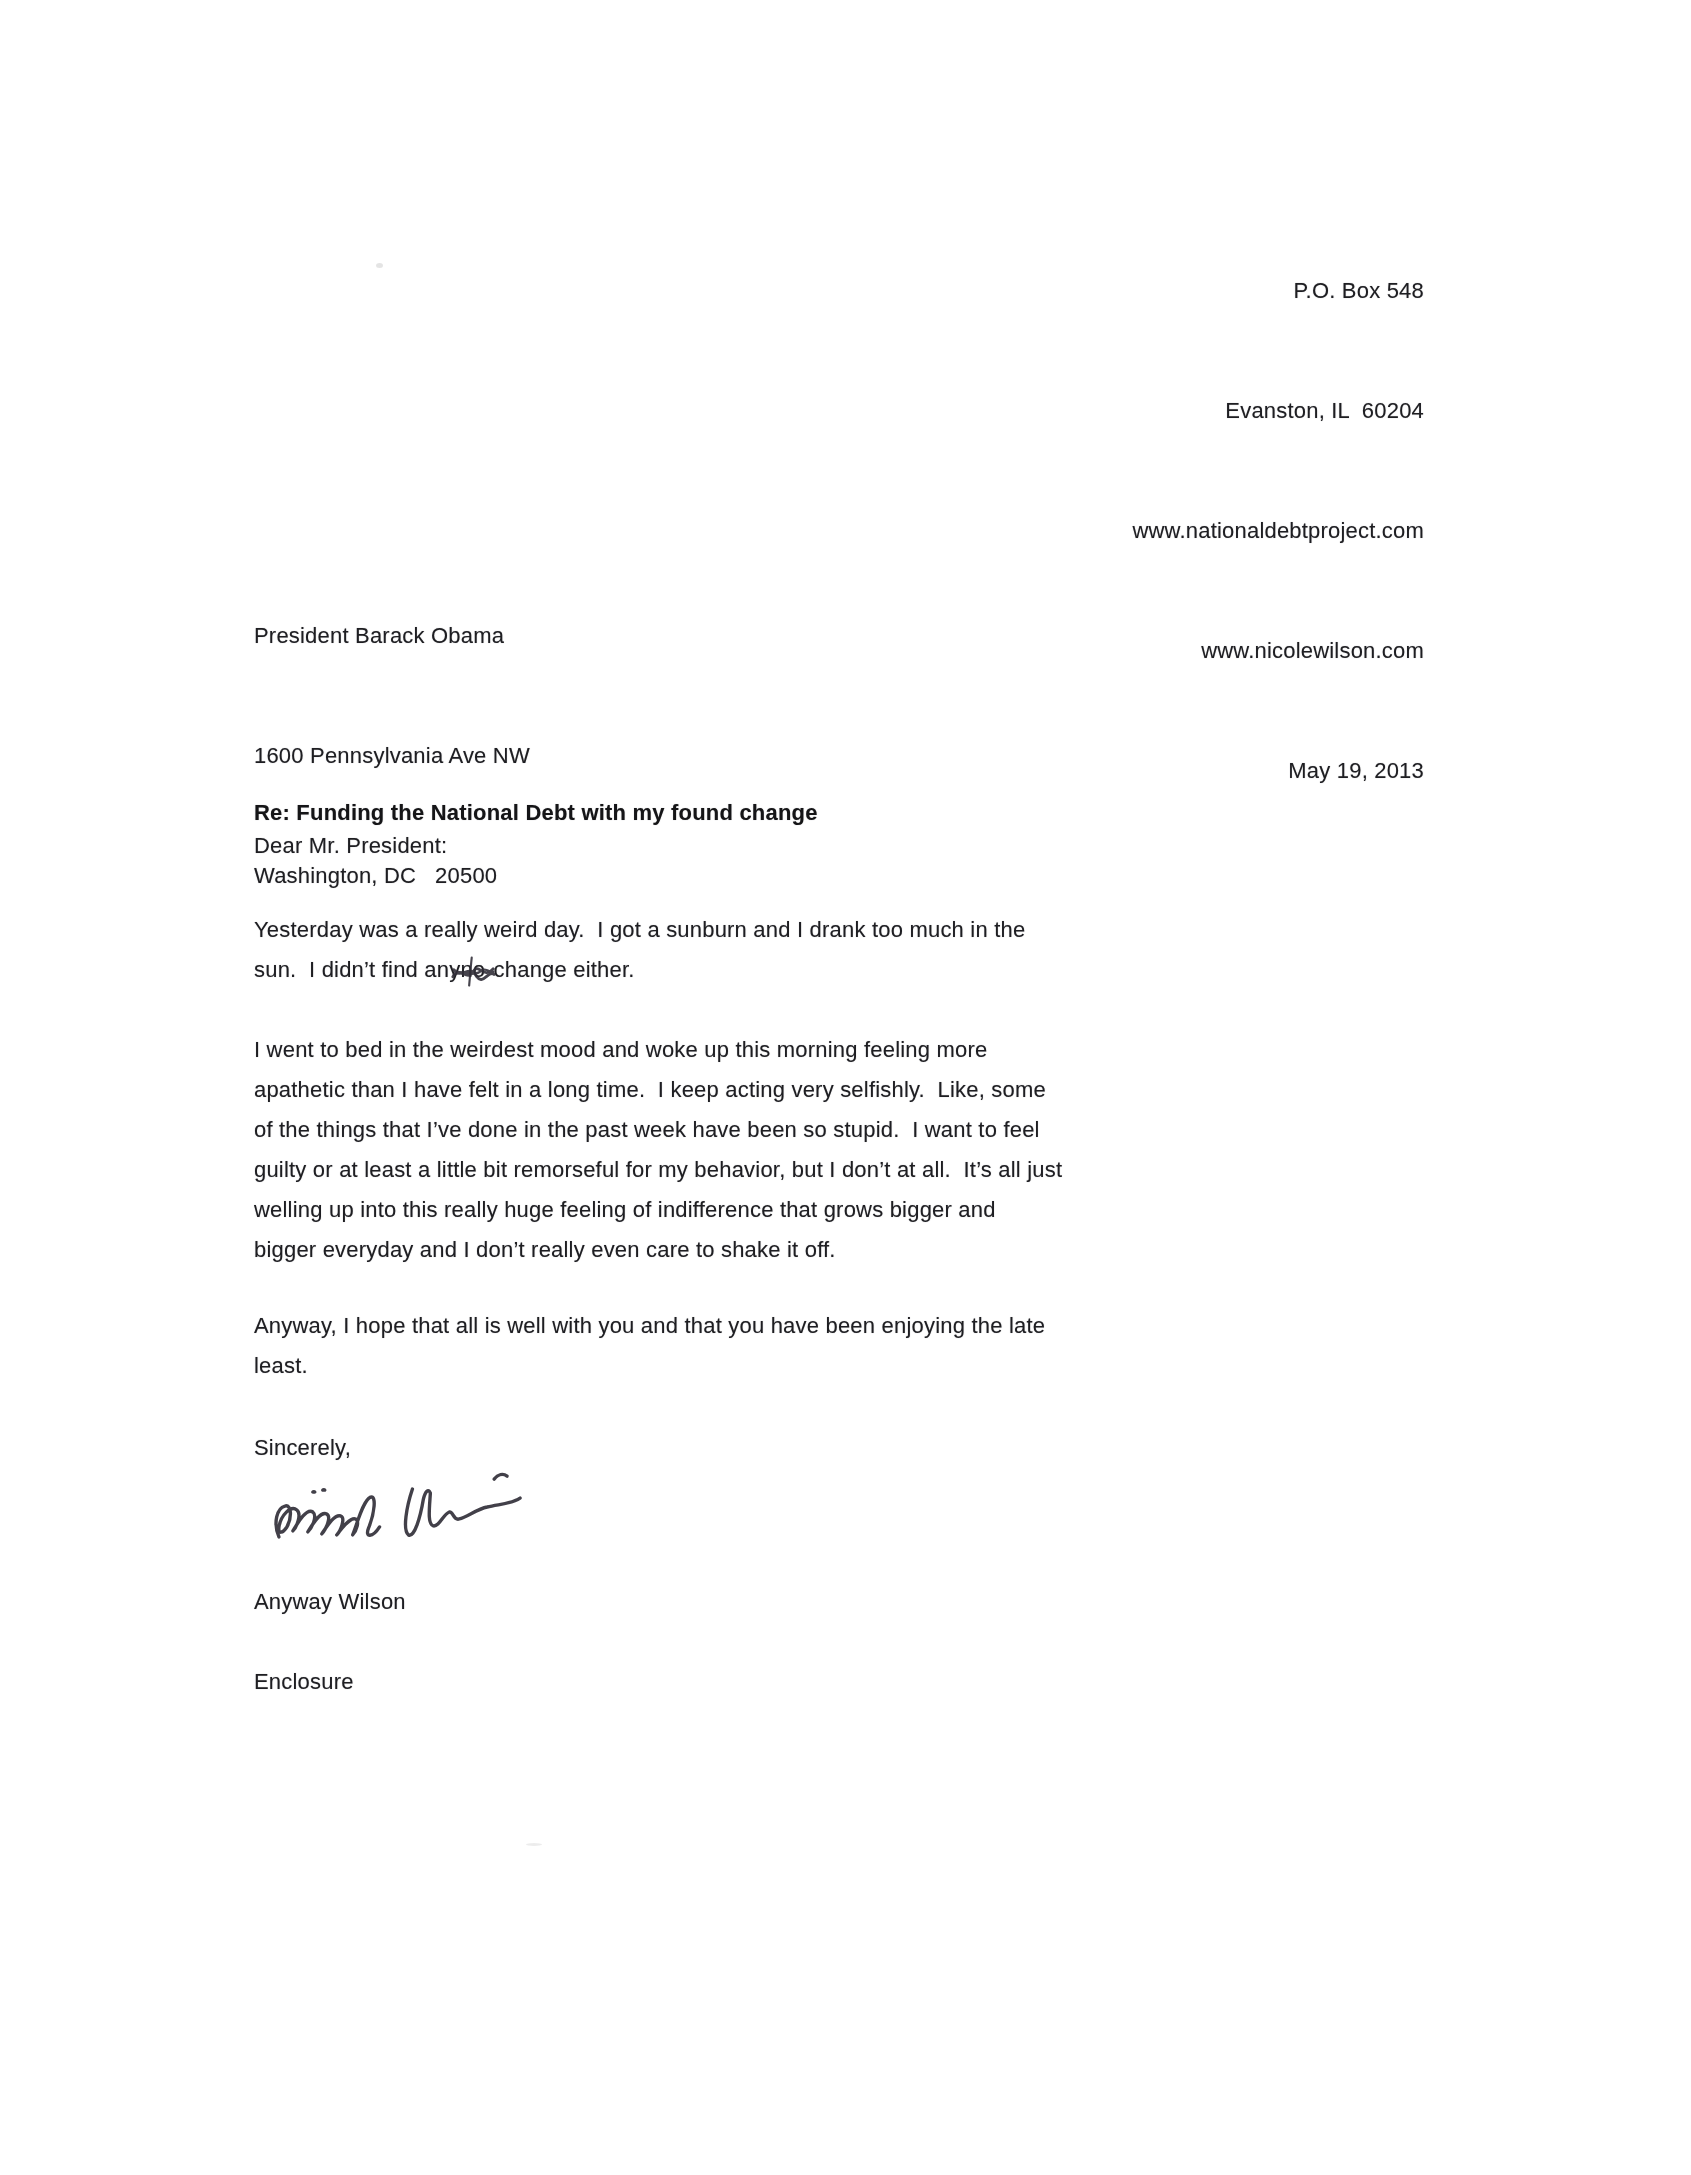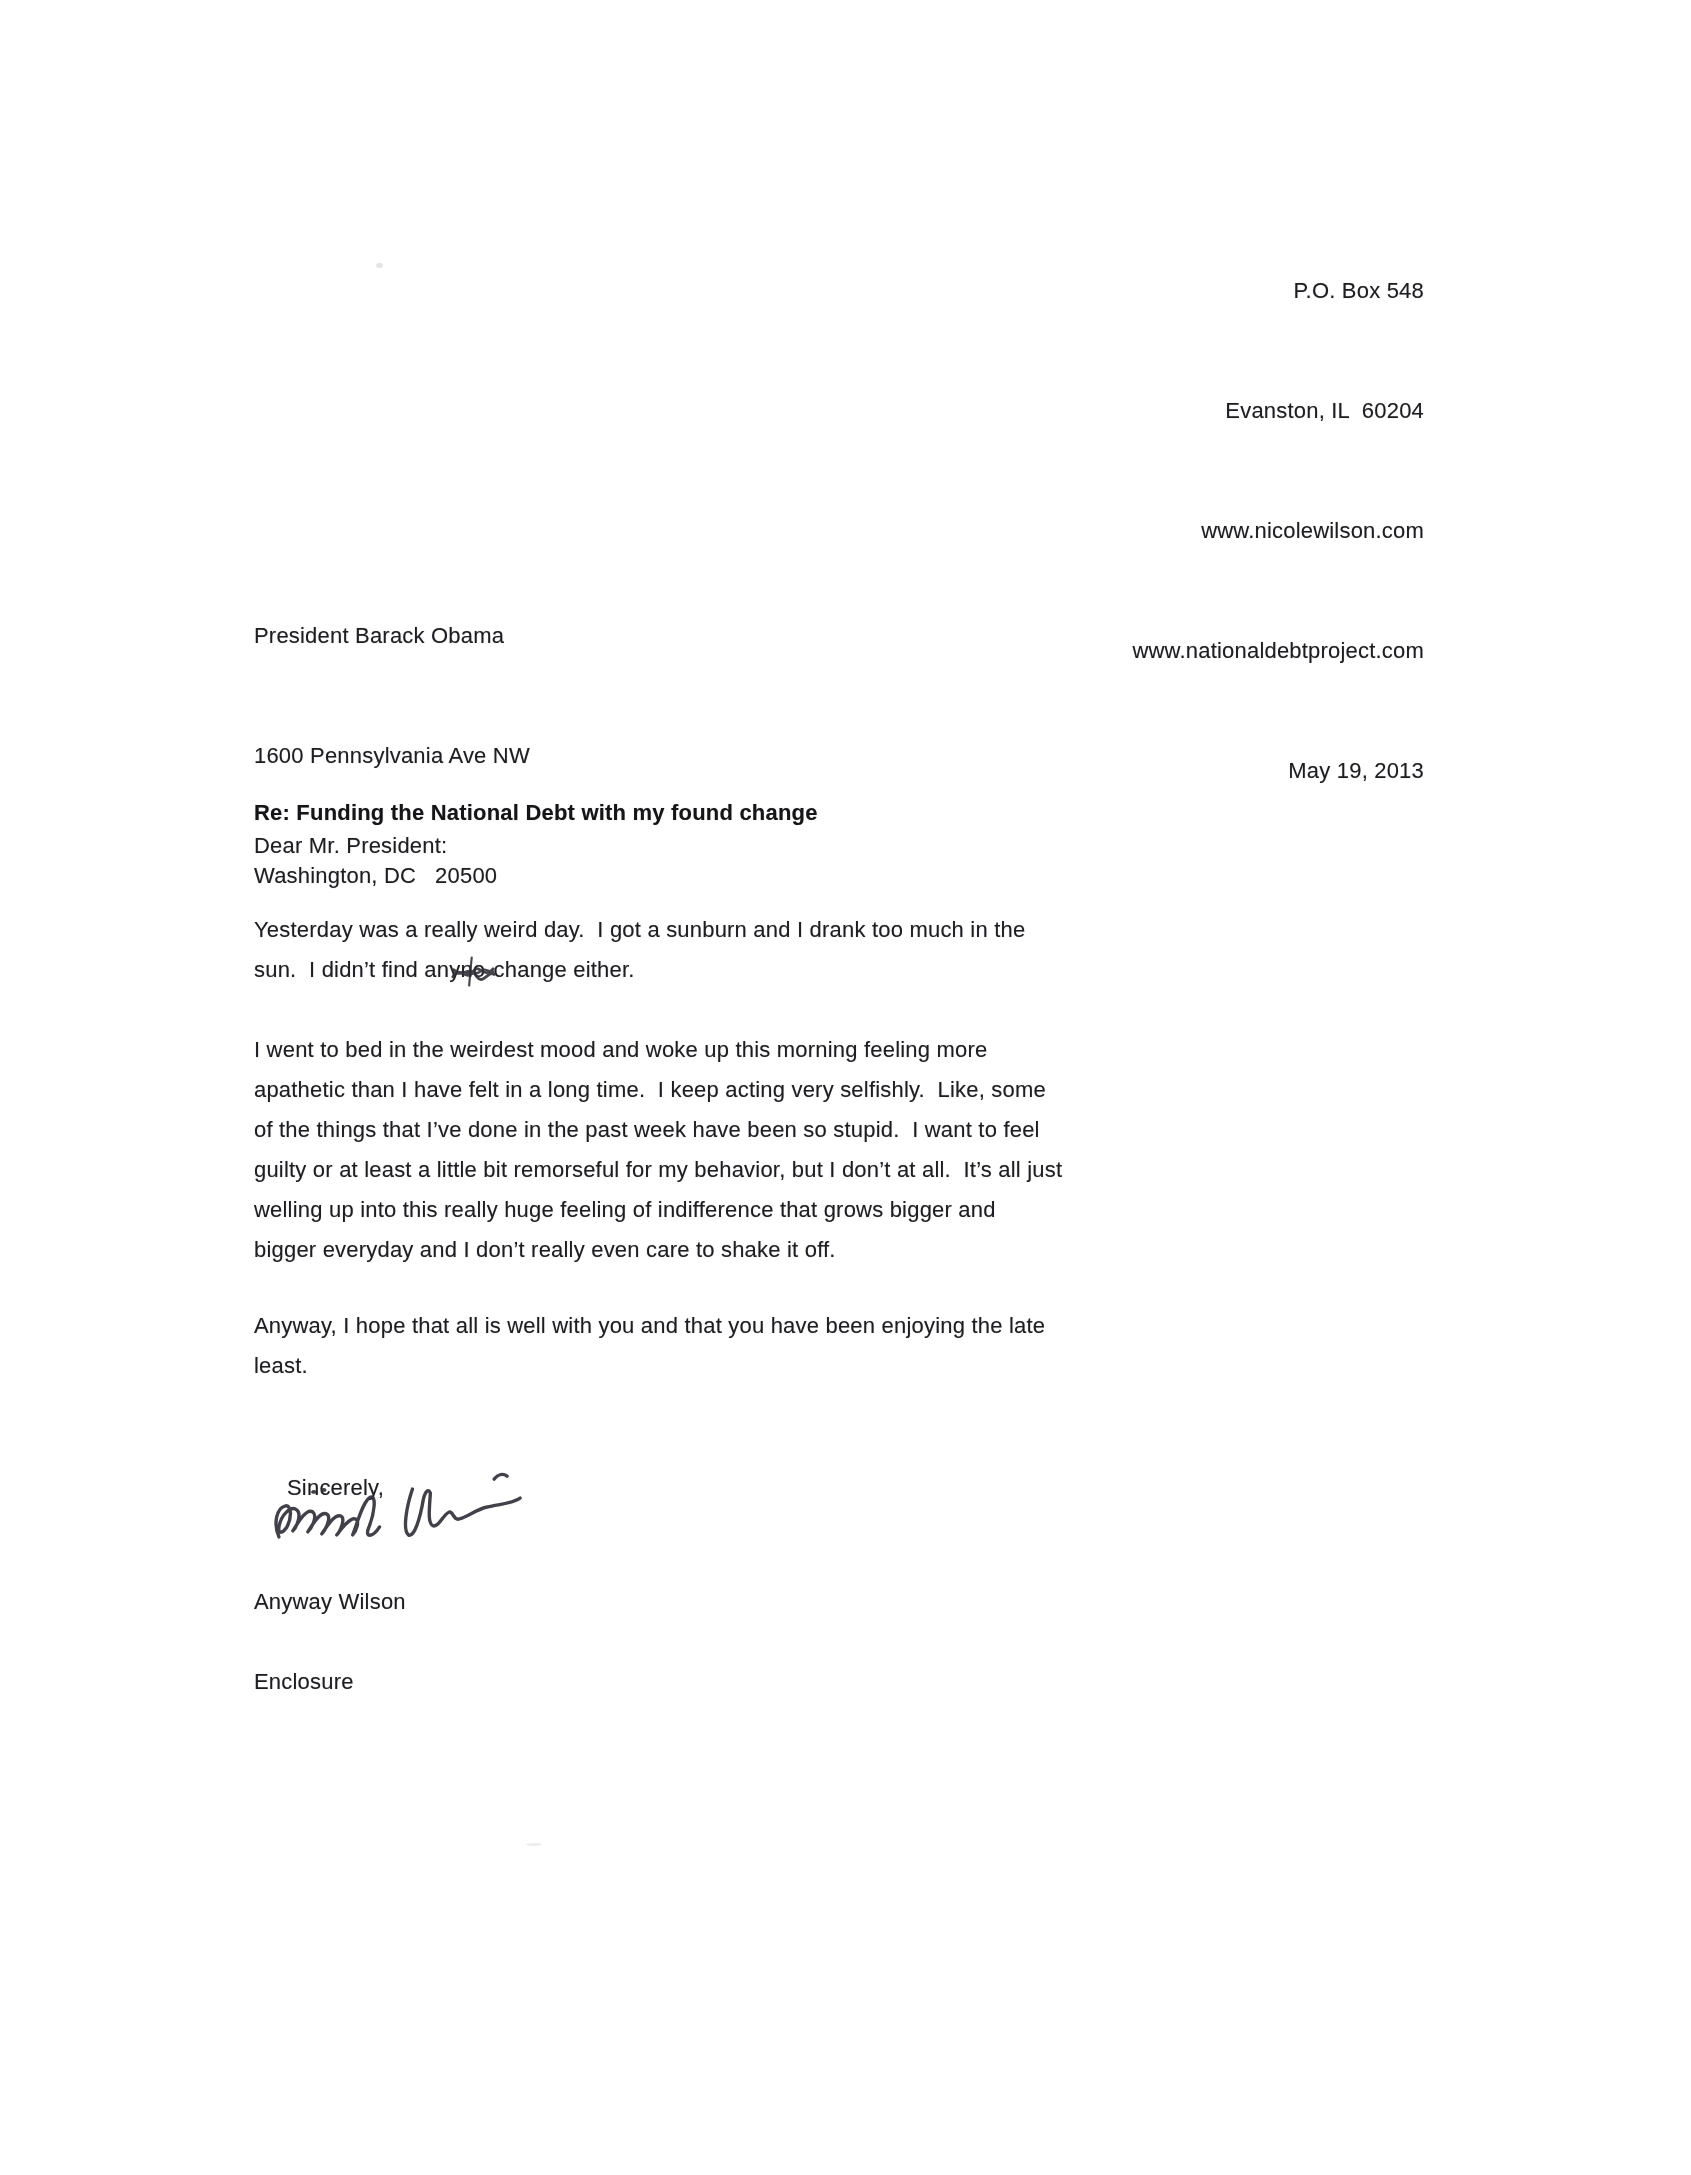--- a/index.html
+++ b/index.html
@@ -53,23 +53,22 @@
     top: 1030px;
     left: 254px;
     width: 1363px;
   }
   .para3 {
     top: 1306px;
     left: 254px;
     width: 1363px;
   }
   .sincerely {
-    top: 1468px;
+    top: 1428px;
     left: 254px;
-    margin-left: 33px;
   }
   .signature-wrap {
     position: absolute;
     top: 1461px;
     left: 261px;
     width: 267px;
     height: 100px;
   }
   .signature-wrap svg {
     width: 100%;
@@ -106,22 +105,22 @@
   .speck-2 { left: 526px; top: 1843px; width: 16px; height: 3px; opacity: .35; }
 </style>
 </head>
 <body>
 
 <div class="page">
 
   <div class="block sender">
     <div>P.O. Box 548</div>
     <div>Evanston, IL  60204</div>
+    <div>www.nationaldebtproject.com</div>
     <div>www.nicolewilson.com</div>
-    <div>www.nationaldebtproject.com</div>
     <div>May 19, 2013</div>
   </div>
 
   <div class="block recipient">
     <div>President Barack Obama</div>
     <div>1600 Pennsylvania Ave NW</div>
     <div>Washington, DC   20500</div>
   </div>
 
   <div class="block subject">Re: Funding the National Debt with my found change</div>

